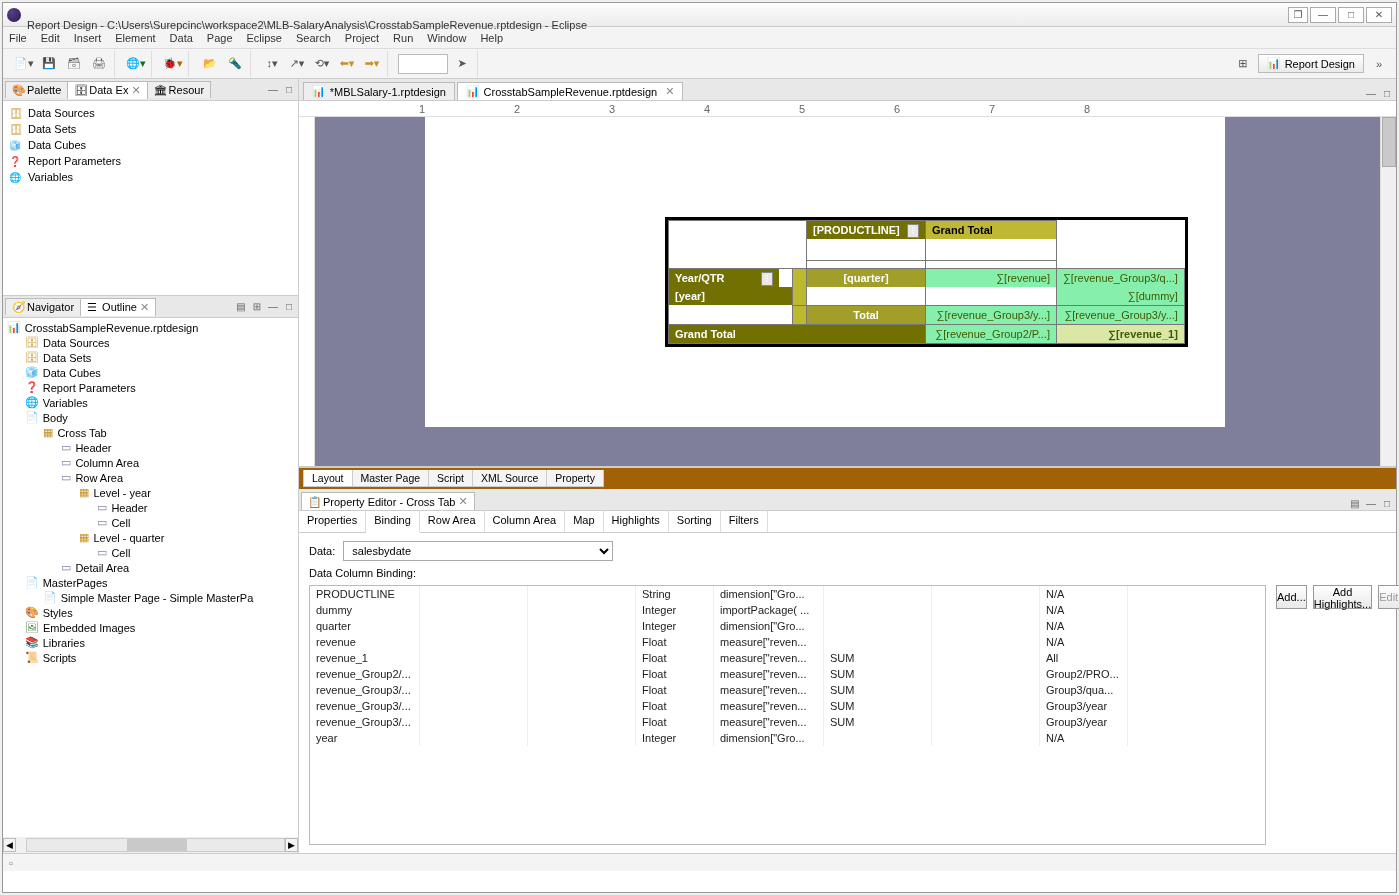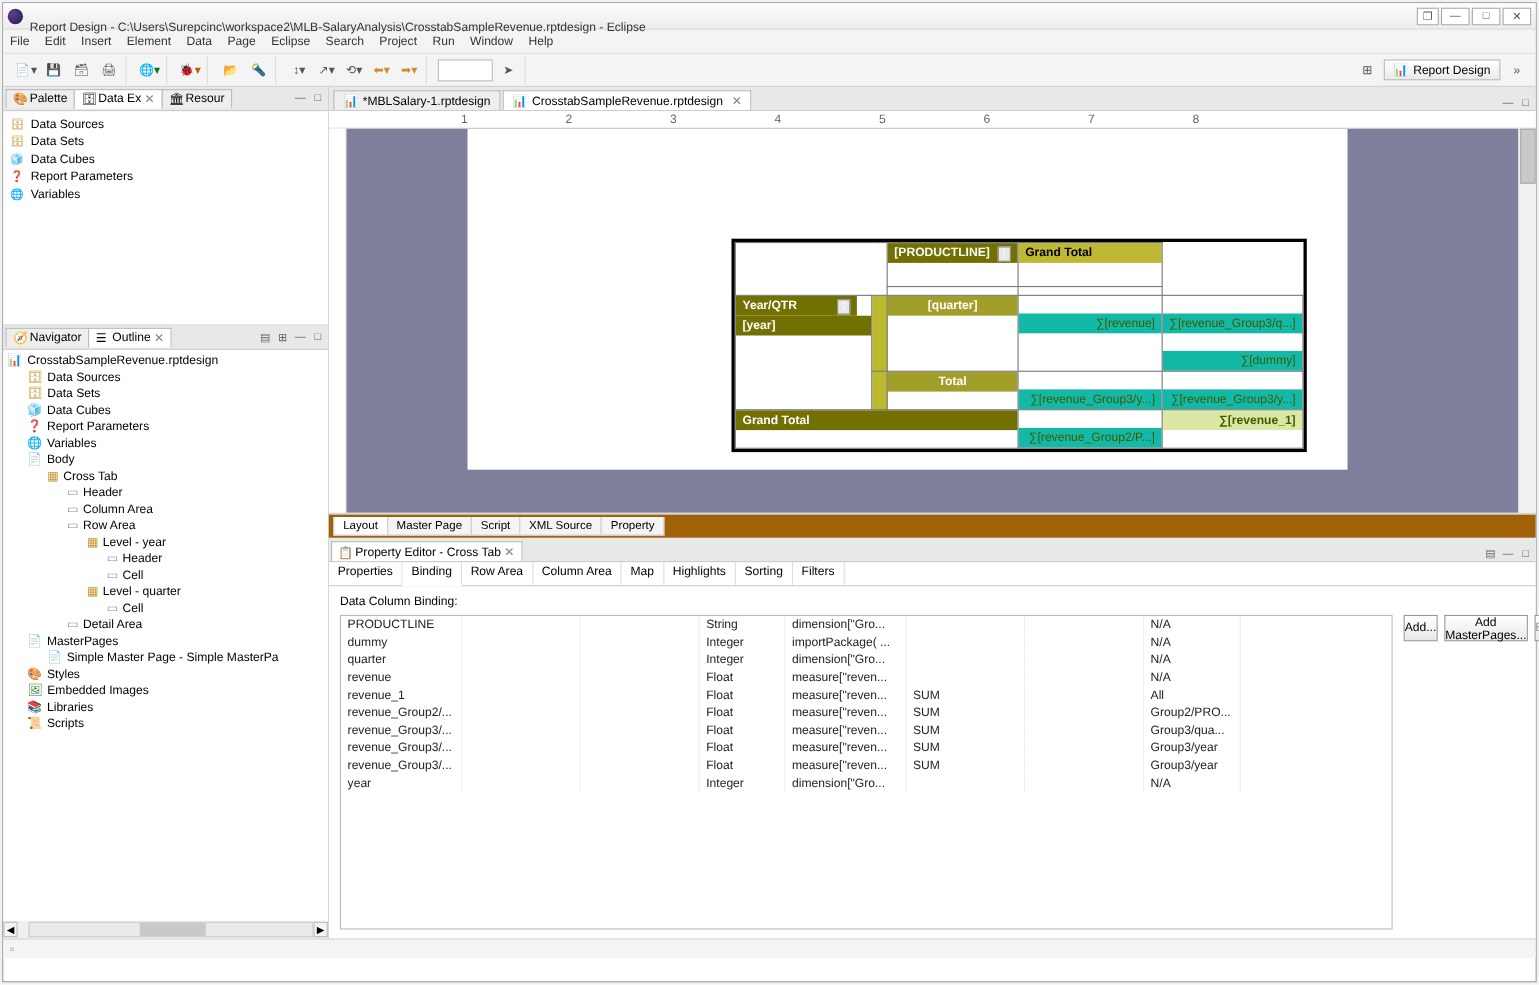--- a/index.html
+++ b/index.html
@@ -59,21 +59,21 @@
 .scroll-v { position:absolute; right:0; top:16px; bottom:0; width:16px; background:#f0f0f0; border-left:1px solid #ddd; }
 .scroll-v .thumb { position:absolute; top:0; width:14px; height:50px; background:#c9c9c9; left:1px; border:1px solid #aaa; }
 
 
 .crosstab { position:absolute; left:240px; top:100px; border:3px solid #000; }
 .crosstab table { border-collapse:collapse; }
 .crosstab td { border:1px solid #777; padding:0; vertical-align:top; }
 .ct-cell { padding:3px 6px; font-size:11px; min-width:80px; }
 .ct-head { background:#717000; color:#fff; font-weight:bold; }
 .ct-head2 { background:#a19f2a; color:#fff; font-weight:bold; text-align:center; }
-.ct-meas { background:#14b8a6; color:#3f5a00; text-align:right;margin-top:16px; }
+.ct-meas { background:#86efac; color:#3f5a00; text-align:right; }
 .ct-meas-sel { background:#dbe8a5; color:#3f5a00; text-align:right; font-weight:bold; }
 .ct-gt { background:#bfb835; color:#000; font-weight:bold; padding:3px 6px; }
 .ct-side { background:#bcb92f; }
 .handle { display:inline-block; width:12px; height:14px; background:#e8e8e8; border:1px solid #888; float:right; font-size:8px; text-align:center; line-height:12px; }
 
 
 .editor-bottom-tabs { height:22px; background:#a16207; display:flex; align-items:center; border-top:1px solid #ccc; padding-left:4px; }
 .ebt { padding:2px 8px; border:1px solid #ccc; border-top:none; background:#f4f4f4; margin-right:-1px; font-size:10.5px; }
 .ebt.active { background:#fff; }
 
@@ -461,20 +461,24 @@
           <div class="pst">Properties</div>
           <div class="pst active">Binding</div>
           <div class="pst">Row Area</div>
           <div class="pst">Column Area</div>
           <div class="pst">Map</div>
           <div class="pst">Highlights</div>
           <div class="pst">Sorting</div>
           <div class="pst">Filters</div>
         </div>
         <div class="prop-body">
+          <div class="datarow">
+            <span>Data:</span>
+            <select><option>salesbydate</option></select>
+          </div>
           <div>Data Column Binding:</div>
           <div class="binding-area">
             <div class="binding-table">
               <div id="binding-rows">
                   <div class="brow">
                     <div>PRODUCTLINE</div>
                     <div></div>
                     <div></div>
                     <div>String</div>
                     <div>dimension["Gro...</div>
@@ -569,21 +573,21 @@
                     <div>Integer</div>
                     <div>dimension["Gro...</div>
                     <div></div>
                     <div></div>
                     <div>N/A</div>
                   </div>
                 </div>
             </div>
             <div class="btn-col">
               <button>Add...</button>
-              <button>Add MasterPages...</button>
+              <button>Add Highlights...</button>
               <button disabled="">Edit...</button>
               <button disabled="">Remove</button>
             </div>
           </div>
         </div>
       </div>
     </div>
   </div>
 
   <div class="statusbar">

